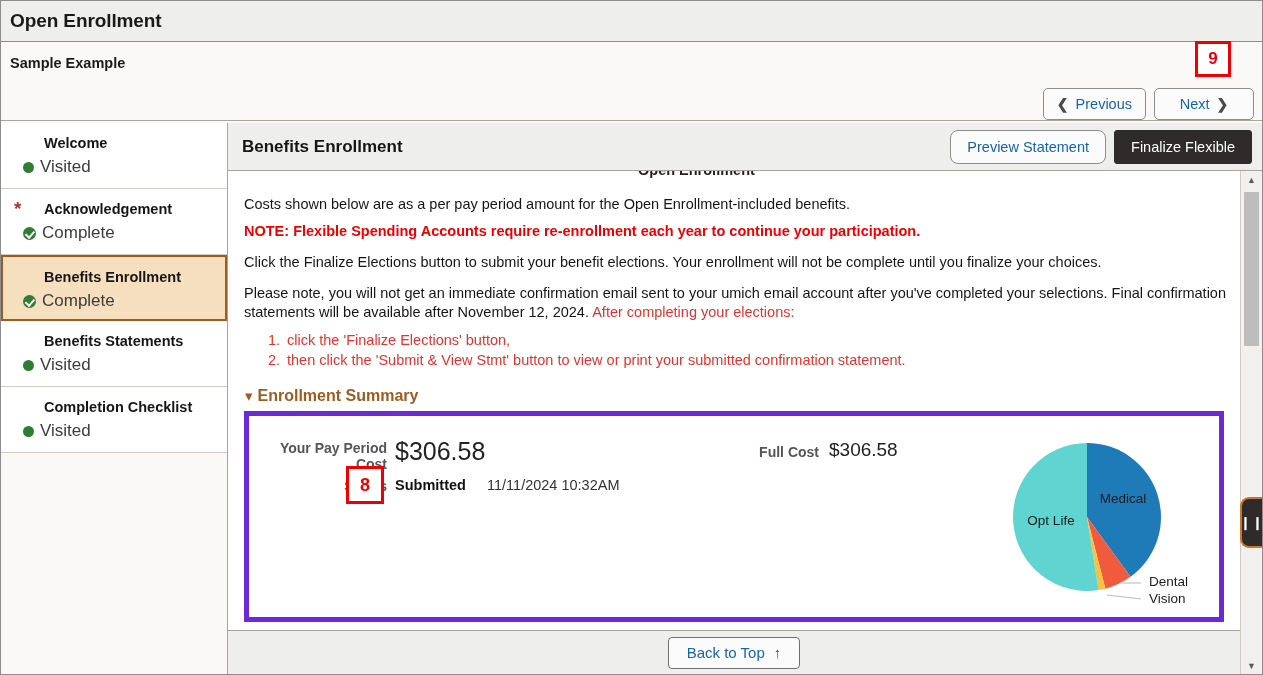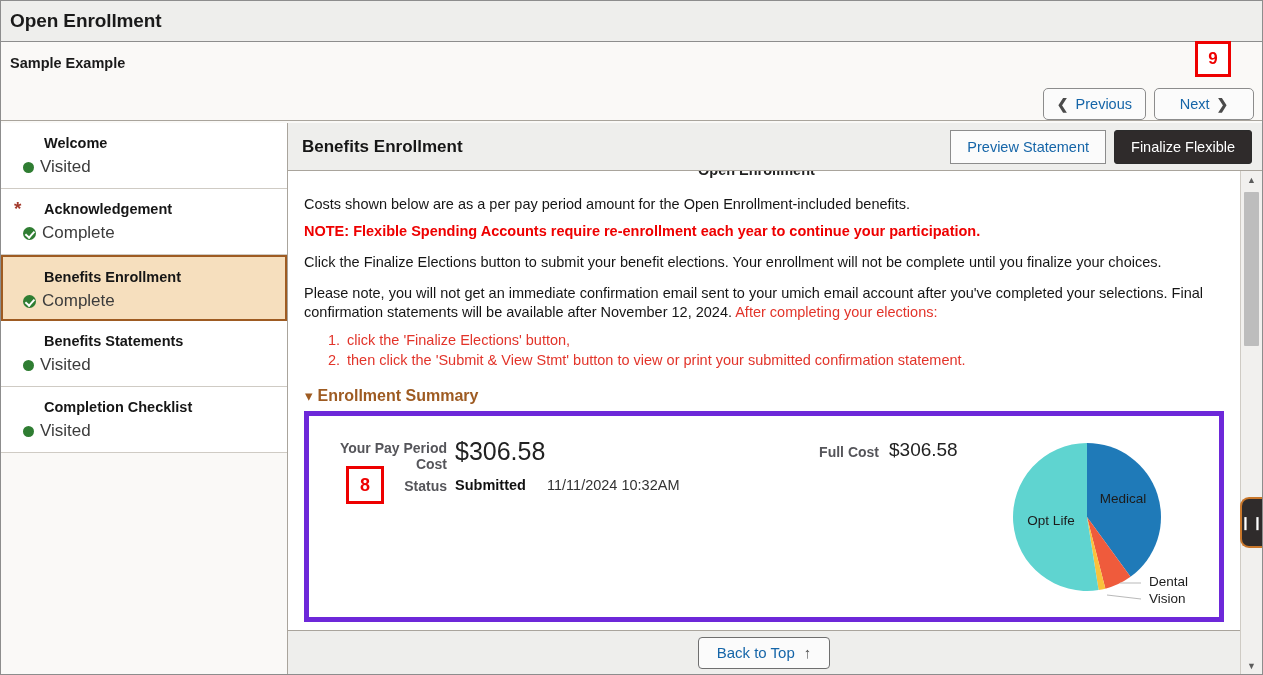--- a/index.html
+++ b/index.html
@@ -80,21 +80,21 @@
   
   .body {
     position: absolute;
     left: 0; top: 122px;
     width: 1261px; height: 551px;
     display: flex;
   }
 
   
   .sidebar {
-    width: 287px;
+    width: 227px;
     background: #faf9f7;
     border-right: 1px solid #a9a49c;
     position: relative;
   }
   .navitem {
     position: relative;
     background: #ffffff;
     border-bottom: 1px solid #cfcbc4;
     padding: 11px 10px 11px 40px;
     height: 66px;
@@ -168,21 +168,21 @@
   .mainhead .h1 {
     font-size: 17px; font-weight: bold; color: #161616;
   }
   .headbtns {
     position: absolute; right: 10px; top: 7px;
     display: flex; gap: 8px;
   }
   .btn-outline {
     height: 34px;
     border: 1px solid #8c8c8c;
-    border-radius: 0;
+    border-radius: 8px;
     background: #fbfbfb;
     color: #1565a8;
     font-size: 14.5px;
     padding: 0 16px;
     display: flex; align-items: center; justify-content: center;
     cursor: pointer;
     font-family: "Liberation Sans", sans-serif;
   }
   .btn-dark {
     height: 34px;

